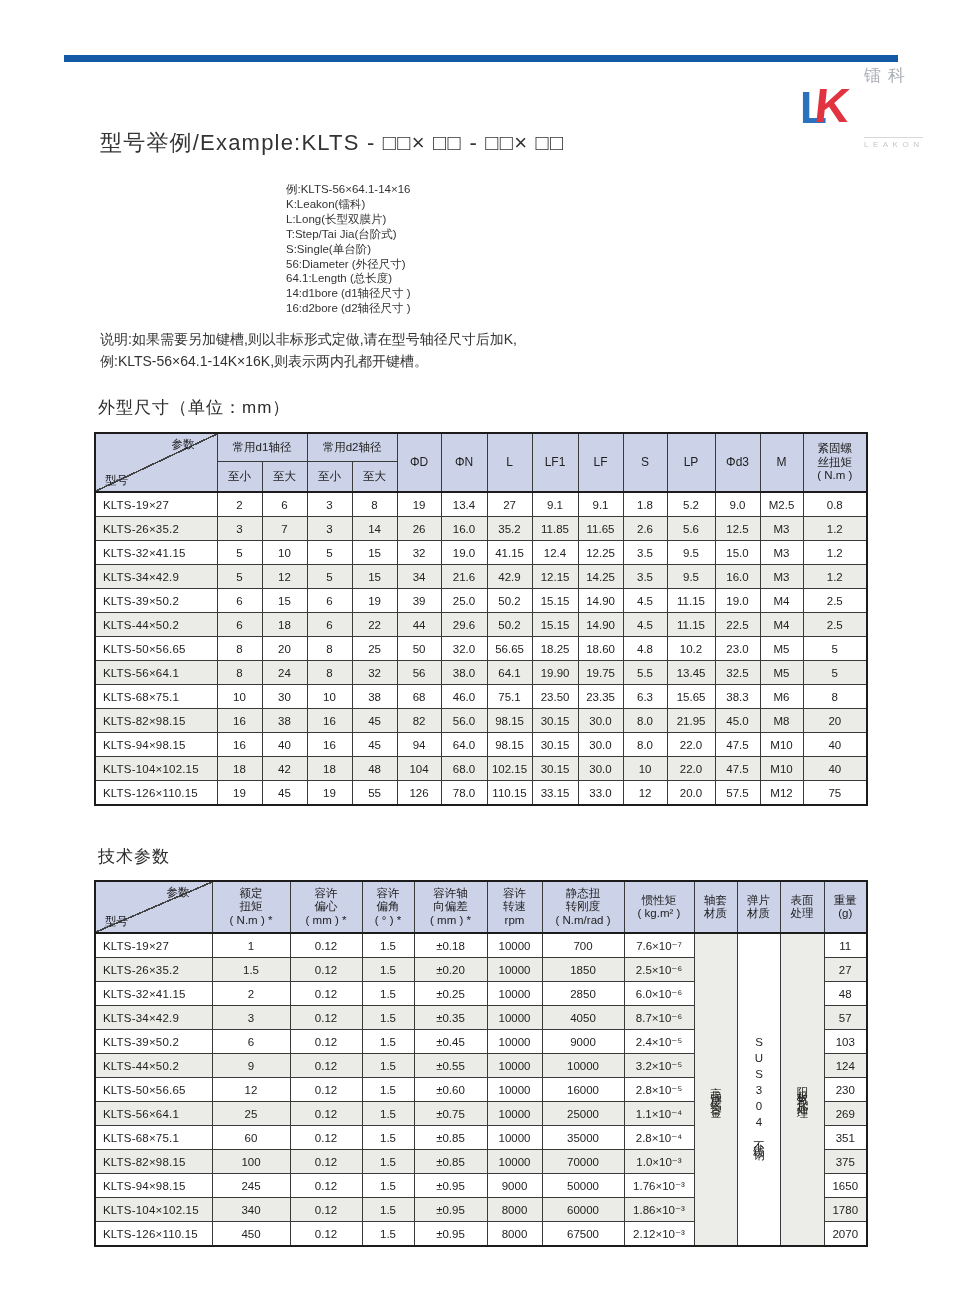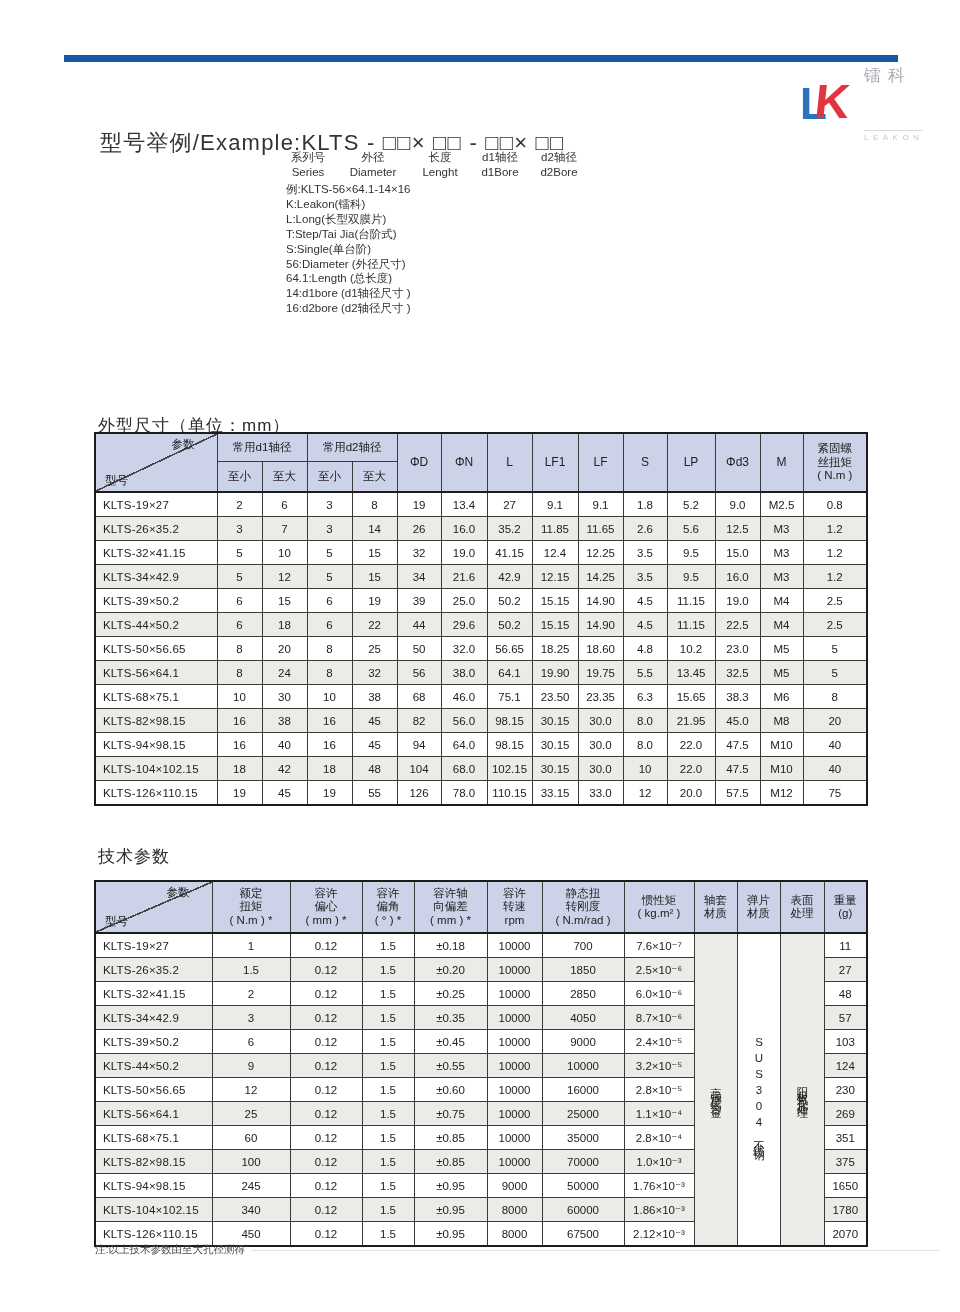--- a/index.html
+++ b/index.html
@@ -8,33 +8,33 @@
 
   .top-bar{position:absolute;left:64px;top:55px;width:834px;height:7px;background:#1459a6;}
 
   
   .logo{position:absolute;left:800px;top:64px;display:flex;align-items:center;gap:6px;}
   .logo-mark{position:relative;width:58px;height:54px;}
   .logo-l{position:absolute;left:0;top:4px;font-size:44px;line-height:48px;font-weight:bold;color:#2a72bd;}
   .logo-k{position:absolute;left:15px;top:0;font-size:48px;line-height:52px;font-weight:bold;color:#e23440;transform:skewX(-6deg);}
   .logo-text{display:flex;flex-direction:column;gap:40px;}
   .logo-cn{font-size:17px;letter-spacing:7px;color:#a9adb3;}
-  .logo-en{font-size:8px;letter-spacing:4.5px;color:#c3c7cc;border-top:1px solid #d6d8da;margin-top:3px;padding-top:2px;}
+  .logo-en{font-size:8px;letter-spacing:4.5px;color:#c3c7cc;border-top:1px solid #d6d8da;margin-top:10px;padding-top:2px;}
 
   
   .example-title{position:absolute;left:100px;top:128px;font-size:22px;letter-spacing:1.2px;color:#333;}
   .labels-row{position:absolute;left:284px;top:150px;display:flex;gap:9px;text-align:center;}
   .label-pair{font-size:11.5px;line-height:14.5px;color:#333;}
   .label-pair.w1{width:48px}.label-pair.w2{width:64px}.label-pair.w3{width:52px}
   .label-pair.w4{width:50px}.label-pair.w5{width:50px}
   .example-lines{position:absolute;left:286px;top:182px;font-size:11.5px;line-height:14.9px;color:#333;}
   .notice{position:absolute;left:100px;top:329px;font-size:14px;line-height:21.5px;color:#333;}
 
   .section-title{position:absolute;font-size:17px;color:#2c2c2c;letter-spacing:1px;}
-  .sec1-title{left:98px;top:414px;}
+  .sec1-title{left:98px;top:396px;}
   .sec2-title{left:98px;top:845px;}
 
   
   table{border-collapse:collapse;table-layout:fixed;position:absolute;left:94px;background:#fff;}
   .dim-table{top:432px;width:774px;}
   .tech-table{top:880px;width:774px;}
   th,td{border:1px solid #3a3a3a;overflow:hidden;}
   table{border:2px solid #1c1c1c;}
   thead th{background:#ccd3e8;font-weight:normal;font-size:11.5px;color:#222;line-height:13.5px;padding:1px 0;}
   thead{border-bottom:2px solid #1c1c1c;margin-top:29px;}
@@ -72,55 +72,37 @@
       <span class="logo-k">K</span>
     </div>
     <div class="logo-text">
       <div class="logo-cn">镭科</div>
       <div class="logo-en">LEAKON</div>
     </div>
   </div>
 
   <div class="example-title">型号举例/Example:KLTS - □□× □□ - □□× □□</div>
 
-  <div class="labels-row">
-    <div class="label-pair w1">
-      <div>系列号</div>
-      <div>Series</div>
-    </div>
-    <div class="label-pair w2">
-      <div>外径</div>
-      <div>Diameter</div>
-    </div>
-    <div class="label-pair w3">
-      <div>长度</div>
-      <div>Lenght</div>
-    </div>
-    <div class="label-pair w4">
-      <div>d1轴径</div>
-      <div>d1Bore</div>
-    </div>
-    <div class="label-pair w5">
-      <div>d2轴径</div>
-      <div>d2Bore</div>
-    </div>
-  </div>
 
   <div class="example-lines">
       <div>例:KLTS-56×64.1-14×16</div>
       <div>K:Leakon(镭科)</div>
       <div>L:Long(长型双膜片)</div>
       <div>T:Step/Tai Jia(台阶式)</div>
       <div>S:Single(单台阶)</div>
       <div>56:Diameter (外径尺寸)</div>
       <div>64.1:Length (总长度)</div>
       <div>14:d1bore (d1轴径尺寸 )</div>
       <div>16:d2bore (d2轴径尺寸 )</div>
     </div>
 
+  <div class="notice">
+    <div>说明:如果需要另加键槽,则以非标形式定做,请在型号轴径尺寸后加K,</div>
+    <div>例:KLTS-56×64.1-14K×16K,则表示两内孔都开键槽。</div>
+  </div>
 
   <div class="section-title sec1-title">外型尺寸（单位：mm）</div>
 
   <table class="dim-table">
     <colgroup>
       <col style="width:122px">
         <col style="width:45px">
         <col style="width:45px">
         <col style="width:45px">
         <col style="width:45px">
@@ -584,18 +566,14 @@
           <td>1.5</td>
           <td>±0.95</td>
           <td>8000</td>
           <td>67500</td>
           <td>2.12×10⁻³</td>
           <td>2070</td>
         </tr>
       </tbody>
   </table>
 
-  <div class="footnote">
-    <span class="footnote-text">注:以上技术参数由至大孔径测得</span>
-    <span class="footnote-line"></span>
-  </div>
 
 </div>
 
 </body></html>

